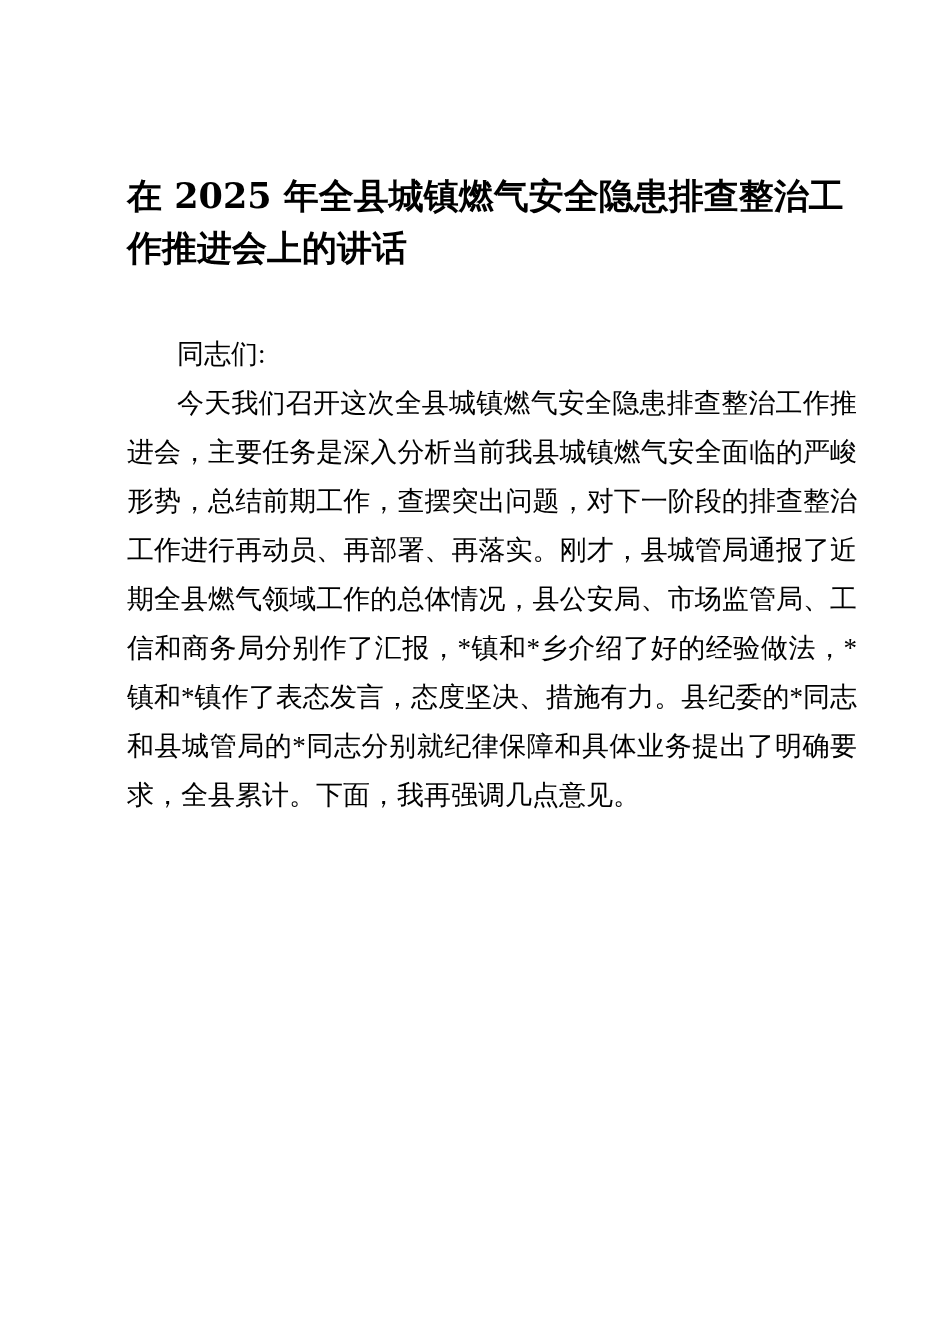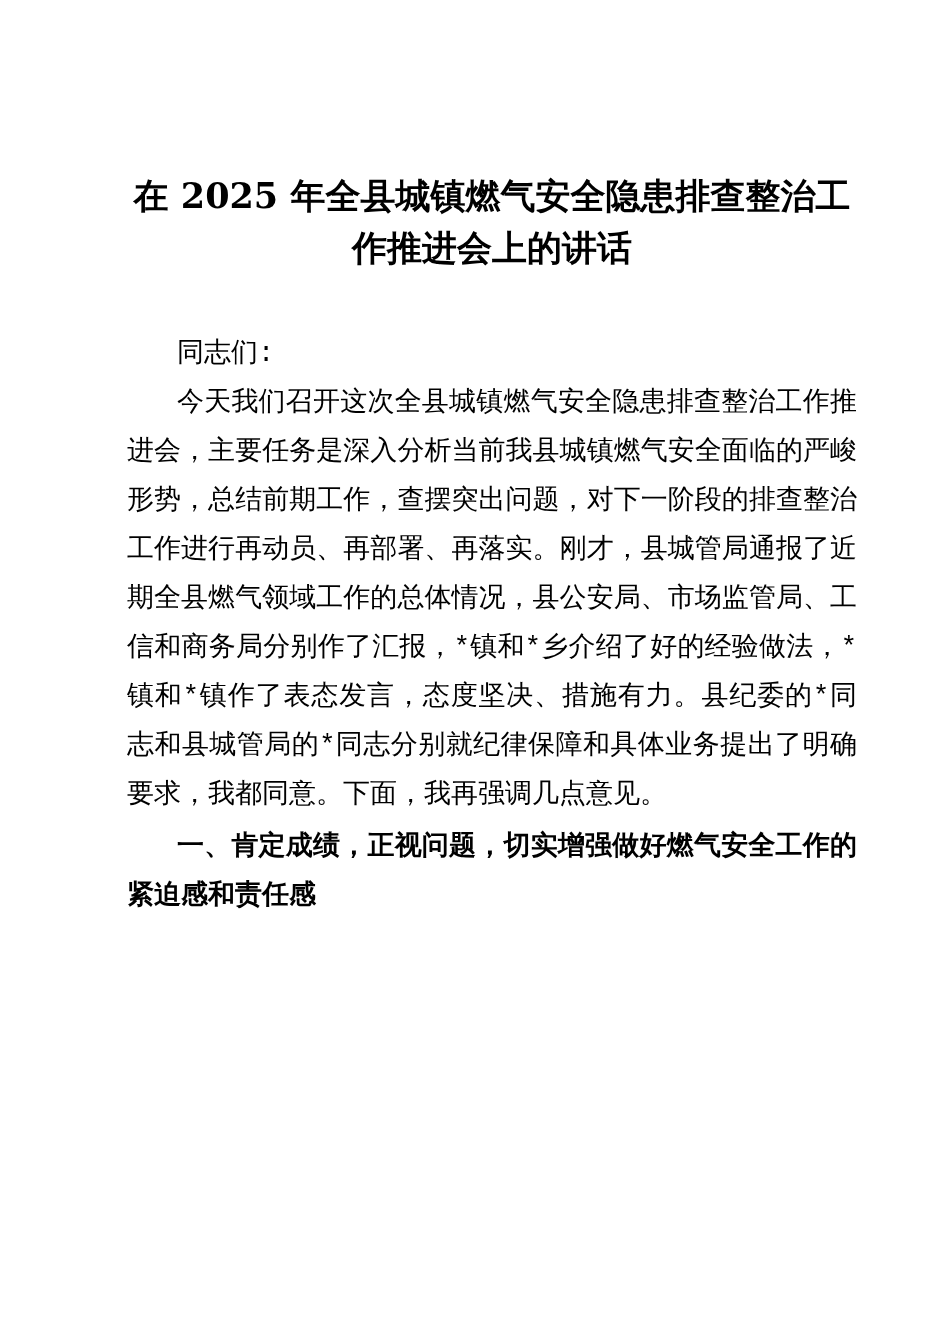--- a/index.html
+++ b/index.html
@@ -18,30 +18,30 @@
     padding: 0 93px 0 127px;
     overflow: hidden;
   }
   .doc-title {
     margin: 170px 0 0 0;
     padding: 0;
     font-family: "DejaVu Serif", "Liberation Serif", serif;
     font-weight: 700;
     font-size: 35px;
     line-height: 52px;
-    text-align: center;
+    text-align: left;
     color: #000000;
   }
   .doc-body {
     margin-top: 56px;
   }
   .para {
     margin: 0;
     padding: 0;
-    font-family: Liberation Mono, monospace;
+    font-family: Liberation Serif, serif;
     font-weight: 400;
     font-size: 27px;
     line-height: 49px;
     text-align: justify;
     text-indent: 50px;
     color: #000000;
     word-break: break-all;
   }
   .para.heading {
     font-family: "DejaVu Sans", "Liberation Sans", sans-serif;
@@ -50,18 +50,17 @@
 </style>
 </head>
 <body>
 
 <div class="page">
   <h1 class="doc-title">在 2025 年全县城镇燃气安全隐患排查整治工作推进会上的讲话</h1>
 
   <div class="doc-body">
     <p class="para">同志们:</p>
 
-    <p class="para">今天我们召开这次全县城镇燃气安全隐患排查整治工作推进会，主要任务是深入分析当前我县城镇燃气安全面临的严峻形势，总结前期工作，查摆突出问题，对下一阶段的排查整治工作进行再动员、再部署、再落实。刚才，县城管局通报了近期全县燃气领域工作的总体情况，县公安局、市场监管局、工信和商务局分别作了汇报，*镇和*乡介绍了好的经验做法，*镇和*镇作了表态发言，态度坚决、措施有力。县纪委的*同志和县城管局的*同志分别就纪律保障和具体业务提出了明确要求，我都同意。下面，我再强调几点意见。</p>
+    <p class="para">今天我们召开这次全县城镇燃气安全隐患排查整治工作推进会，主要任务是深入分析当前我县城镇燃气安全面临的严峻形势，总结前期工作，查摆突出问题，对下一阶段的排查整治工作进行再动员、再部署、再落实。刚才，县城管局通报了近期全县燃气领域工作的总体情况，县公安局、市场监管局、工信和商务局分别作了汇报，*镇和*乡介绍了好的经验做法，*镇和*镇作了表态发言，态度坚决、措施有力。县纪委的*同志和县城管局的*同志分别就纪律保障和具体业务提出了明确要求，全县累计。下面，我再强调几点意见。</p>
 
-    <p class="para heading">一、肯定成绩，正视问题，切实增强做好燃气安全工作的紧迫感和责任感</p>
 
   </div>
 </div>
 
 </body></html>

